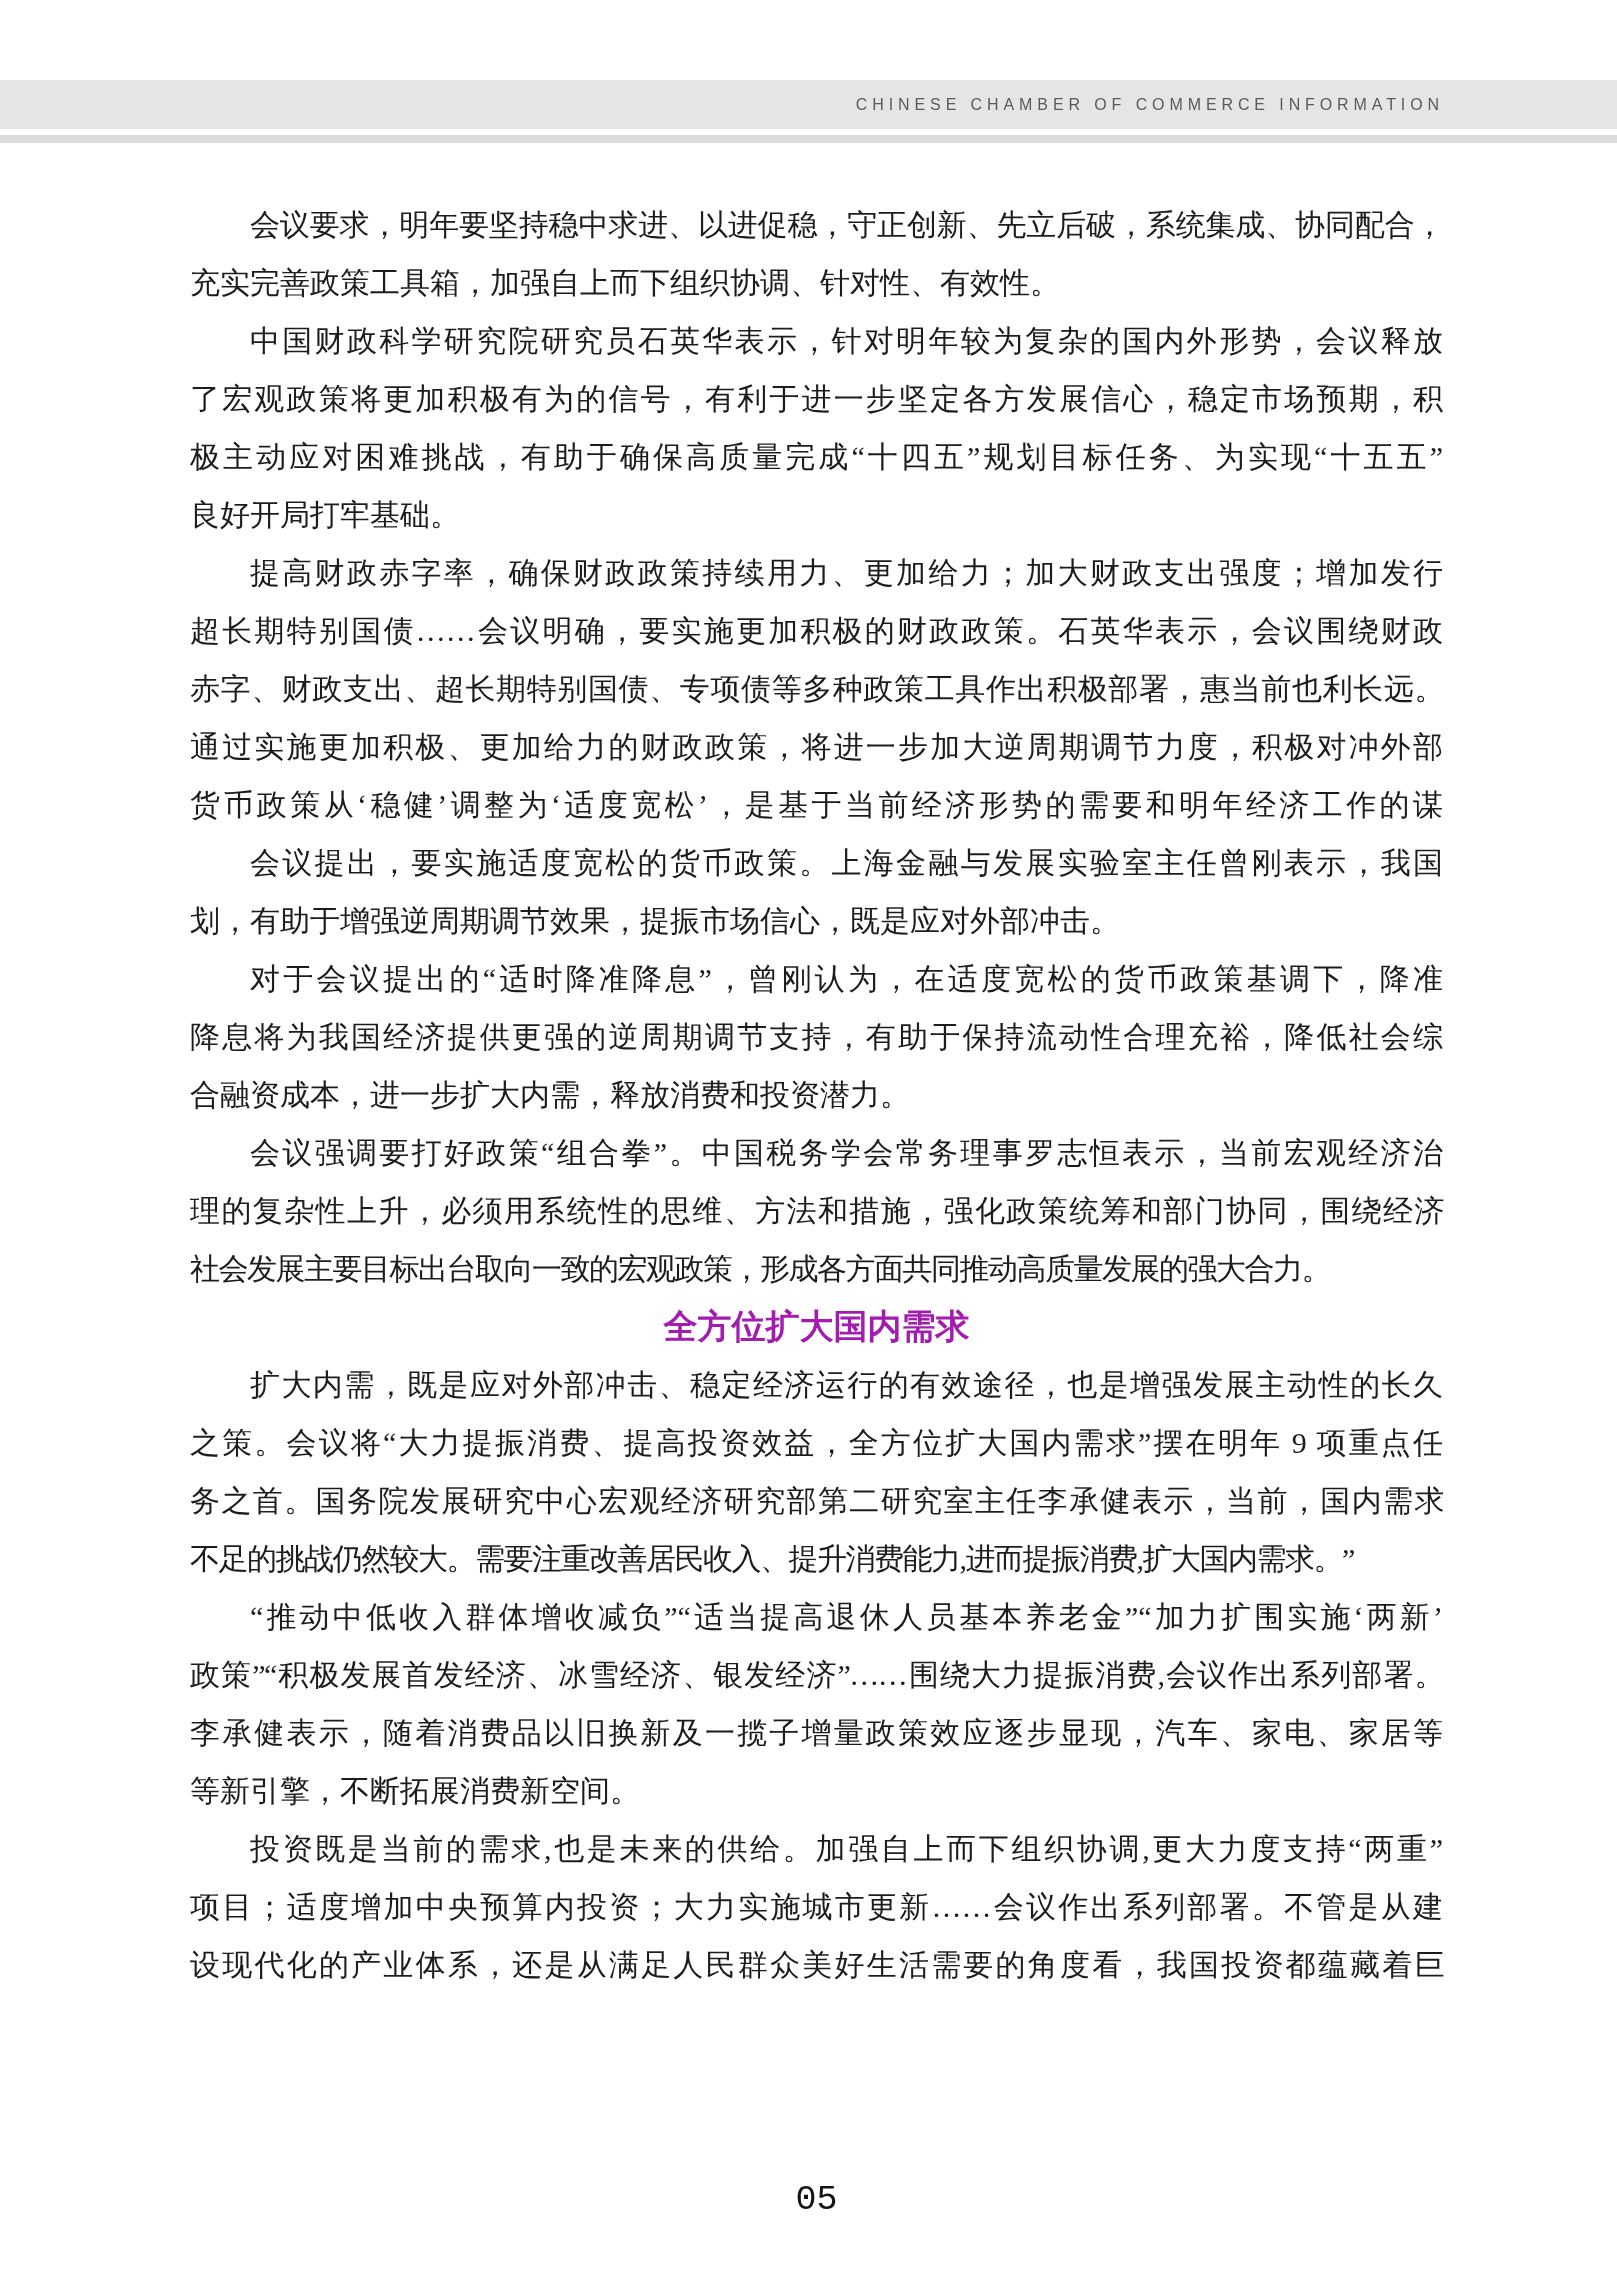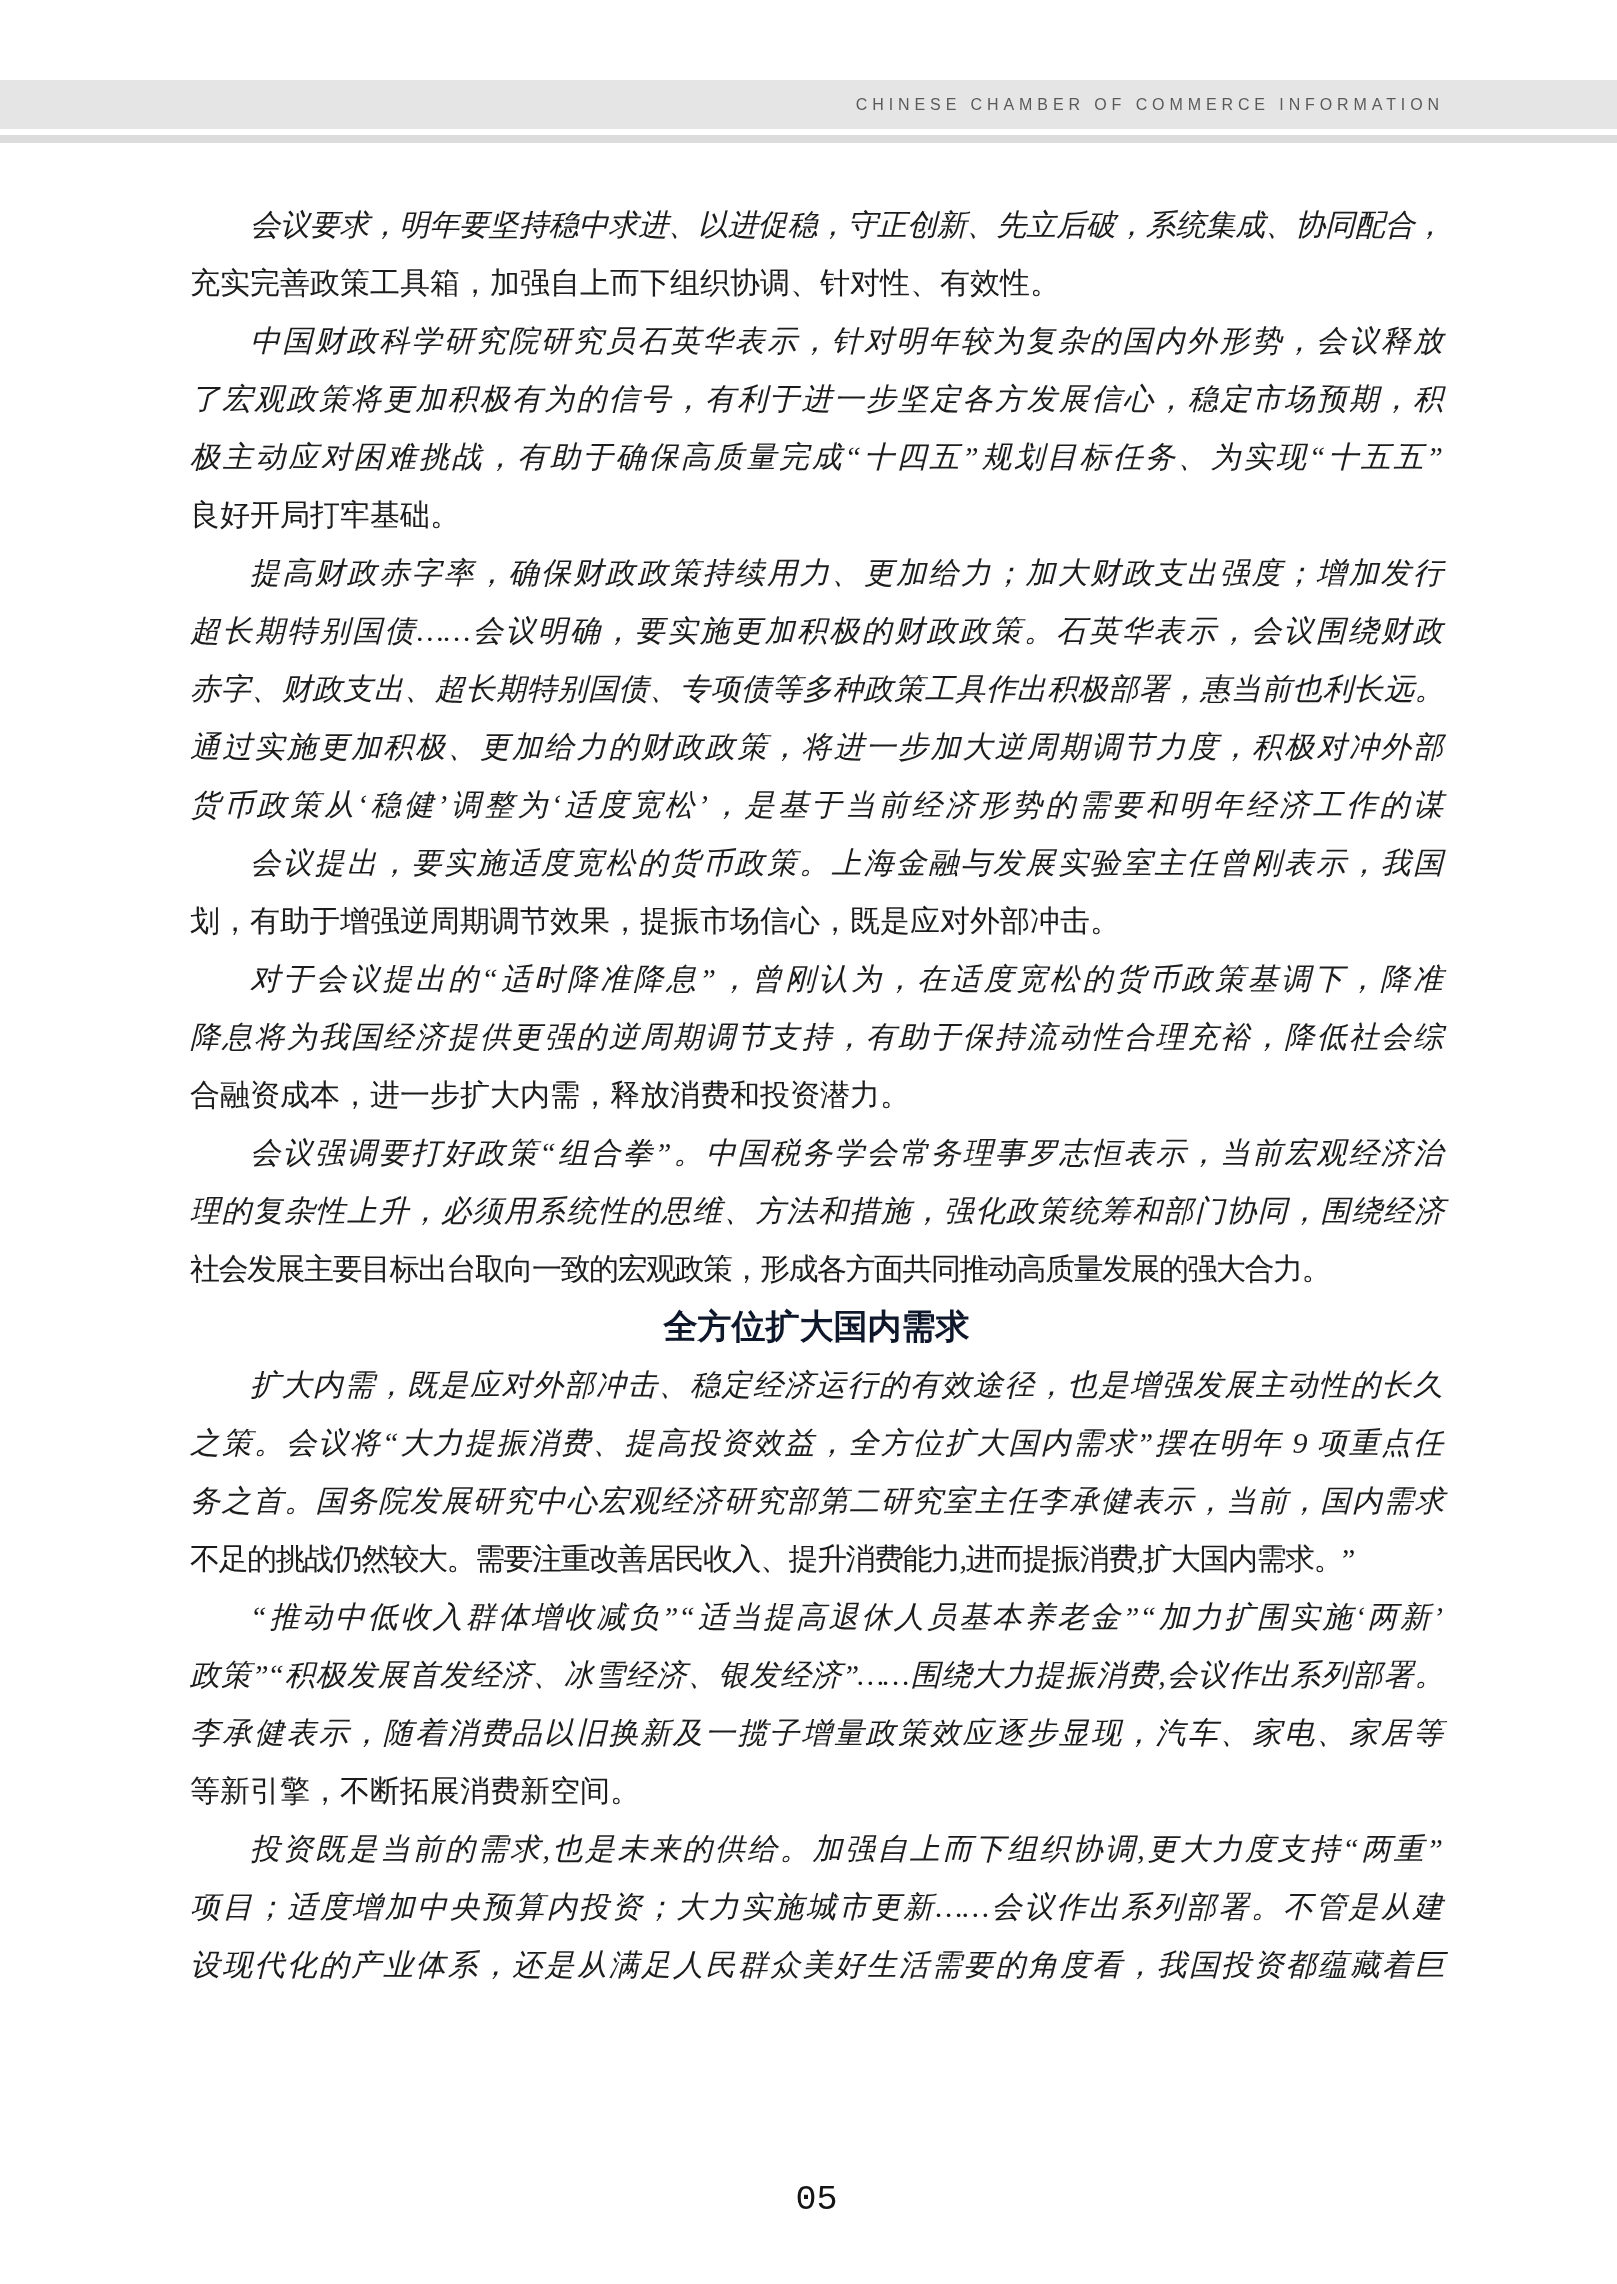--- a/index.html
+++ b/index.html
@@ -34,31 +34,30 @@
     left:190px; top:196px; width:1253px;
     font-size:30px;
     line-height:58px;
     color:#1c1c1c;
   }
   .line { height:58px; }
   .justify {
     text-align:justify;
     text-align-last:justify;
     text-justify:inter-character;
-    font-style:italic;
   }
   .end { text-align:left; }
   .indent { text-indent:2em; }
   .tight { letter-spacing:-1.5px; }
   .heading {
     text-align:center;
     text-align-last:center;
     font-weight:bold;
     font-size:34px;
-    color:#0f172a;
+    color:#a21caf;
   }
   .page-number {
     position:absolute;
     top:2180px; left:190px; width:1253px;
     text-align:center;
     font-family:Liberation Mono, monospace;
     font-size:35px;
     color:#141414;
   }
 </style>

